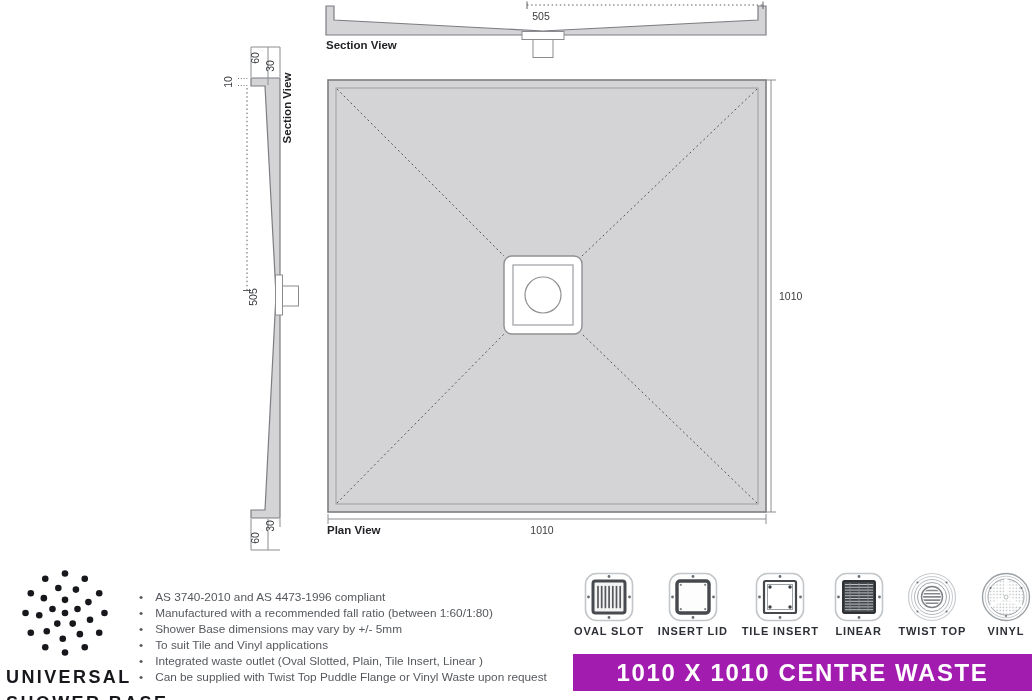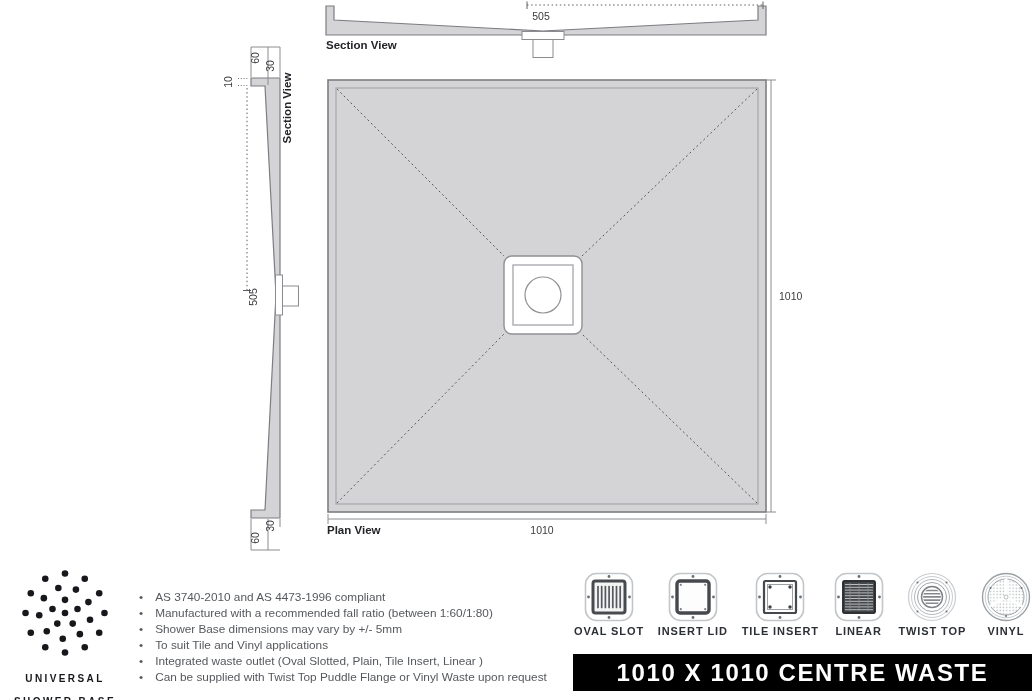--- a/index.html
+++ b/index.html
@@ -4,34 +4,34 @@
 <style>
   html,body{margin:0;padding:0;background:#fff;}
   body{width:1032px;height:700px;position:relative;overflow:hidden;
        font-family:"Liberation Sans",sans-serif;-webkit-font-smoothing:antialiased;}
   .page{position:absolute;inset:0;border-radius:7px;}
   svg text{font-family:"Liberation Sans",sans-serif;}
   .draw-label{font-size:11.5px;font-weight:600;fill:#232428;}
   .dim-label{font-size:10.5px;fill:#3a3c3f;}
 
   .brand{position:absolute;left:6px;top:566px;width:118px;text-align:center;}
-  .brand-name{font-size:10px;font-weight:800;letter-spacing:2.4px;color:#17181c;
-              line-height:1.45;white-space:nowrap;margin-top:8px;}
+  .brand-name{font-size:18px;font-weight:800;letter-spacing:2.4px;color:#17181c;
+              line-height:1.45;white-space:nowrap;margin-top:0;}
 
   .features{position:absolute;left:139px;top:589px;margin:0;padding:0;list-style:none;width:455px;}
   .features li{display:flex;gap:12px;font-size:11.8px;color:#55585d;line-height:16.1px;}
   .features li .bullet{flex:0 0 auto;color:#55585d;}
 
   .options{position:absolute;left:574px;top:571px;width:458px;display:flex;
            justify-content:space-between;align-items:flex-start;}
   .option{display:flex;flex-direction:column;align-items:center;gap:2px;}
   .option-label{font-size:11px;font-weight:600;letter-spacing:0.9px;color:#2c2f34;white-space:nowrap;}
 
   .banner{position:absolute;left:573px;top:654px;width:459px;height:37px;
-          background:#000000;display:flex;align-items:center;justify-content:center;}
+          background:#a21caf;display:flex;align-items:center;justify-content:center;}
   .banner-text{color:#ffffff;font-size:24px;font-weight:700;letter-spacing:1.6px;white-space:nowrap;}
 </style>
 </head>
 <body>
 
 <div class="page">
 
   
   <svg width="1032" height="560" viewBox="0 0 1032 560">
 

